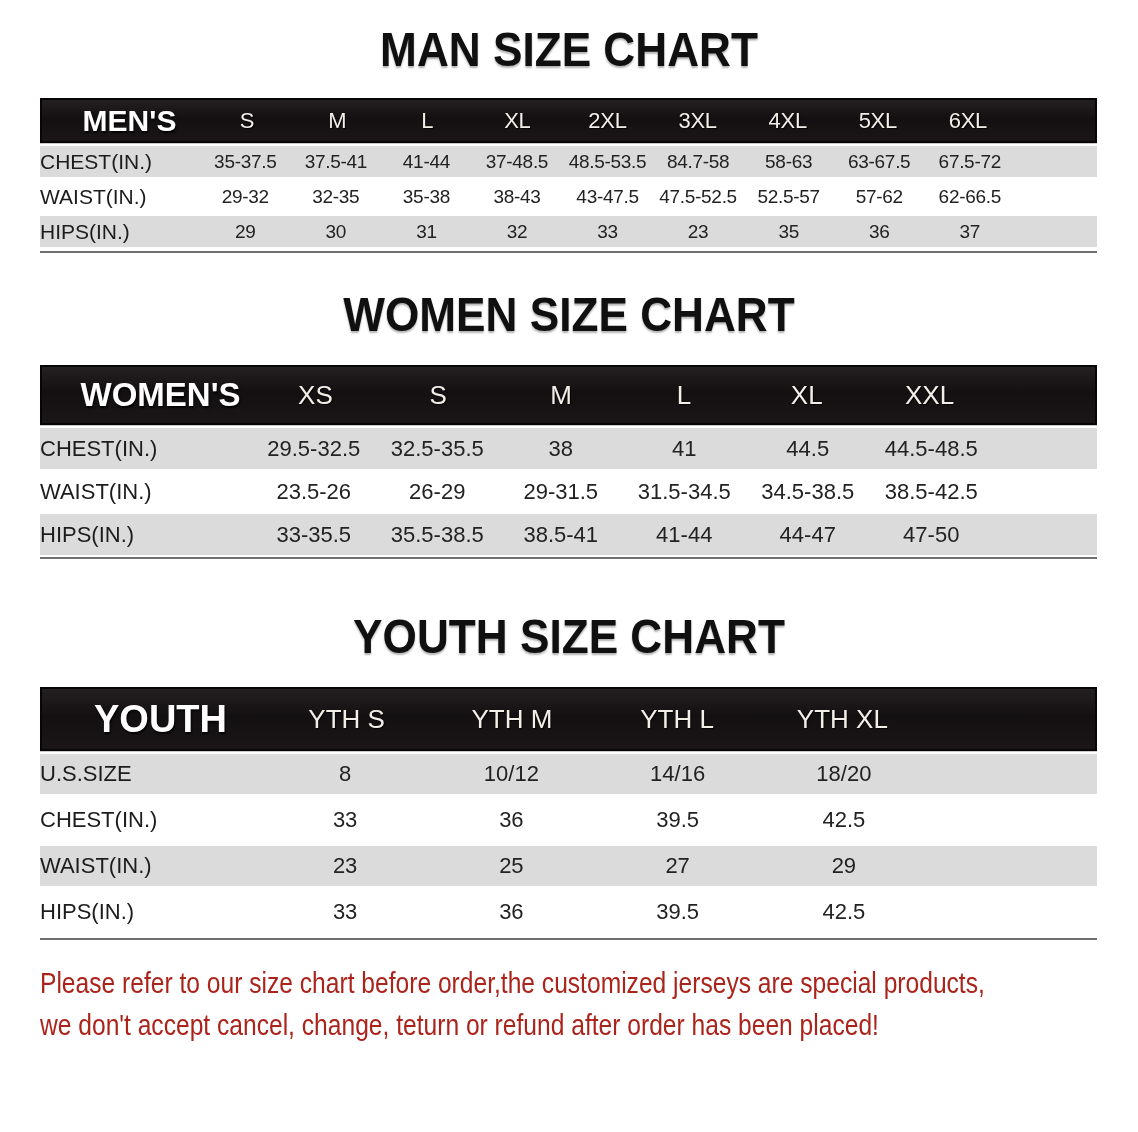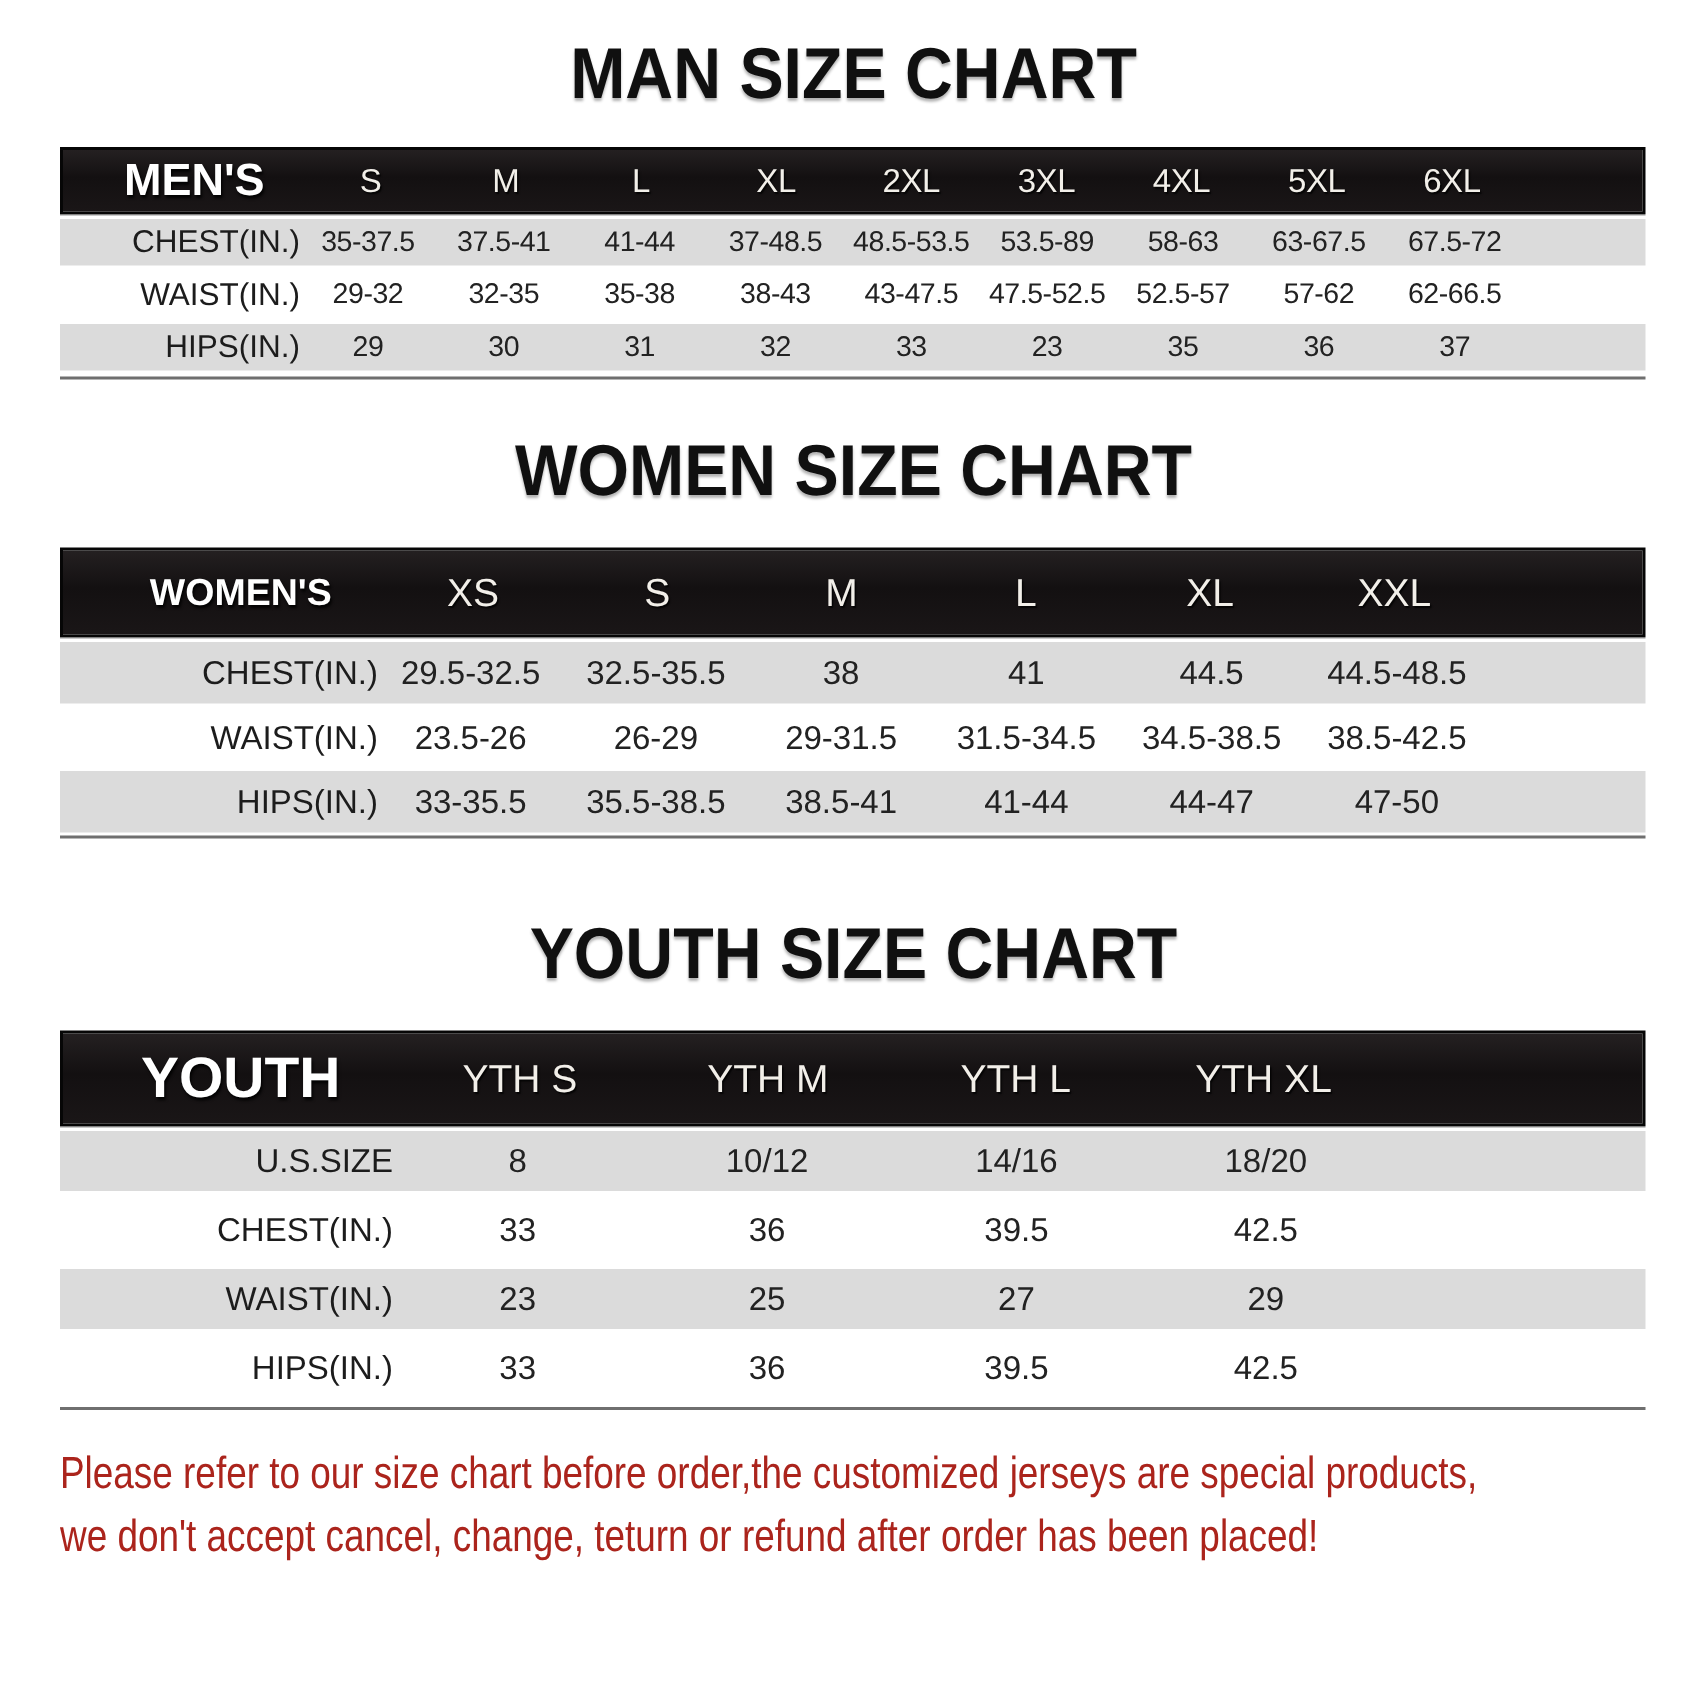--- a/index.html
+++ b/index.html
@@ -34,21 +34,21 @@
     transform: scaleX(0.92); transform-origin: center;
     text-shadow: 0 2px 2px rgba(0,0,0,0.30);
   }
   .sec0 .heading { margin-top: 26px; margin-bottom: 24px; }
   .sec1 .heading { margin-top: 38px; margin-bottom: 26px; }
   .sec2 .heading { margin-top: 54px; margin-bottom: 26px; }
 
   
   .stable { margin: 0 41px 0 40px; }
   .trow { display: flex; align-items: center; width: 100%; }
-  .tlabel { text-align: right; color: #1c1c1c; flex: 0 0 auto; padding-left: 48px; }
+  .tlabel { text-align: left; color: #1c1c1c; flex: 0 0 auto; }
   .tcell  { flex: 1 1 0; text-align: center; color: #222; }
   .tspacer { flex: 0 0 auto; }
 
   .thead {
     background: linear-gradient(180deg, #242021 0%, #131011 45%, #1a1617 100%);
     border: 2px solid #060606;
     box-shadow: 0 1px 0 #c9c9c9;
     margin-bottom: 3px;
   }
   .thead .corner {
@@ -68,21 +68,21 @@
   .sec0 .thead   { height: 45px; }
   .sec0 .thead .corner  { font-size: 30px; }
   .sec0 .thead .colhead { font-size: 22px; }
   .sec0 .trow:not(.thead) { height: 31px; margin-bottom: 4px; }
   .sec0 .tcell { font-size: 19px; letter-spacing: -0.3px; }
 
   
   .sec1 .tlabel  { width: 212px; font-size: 22px; }
   .sec1 .tspacer { width: 104px; }
   .sec1 .thead   { height: 60px; }
-  .sec1 .thead .corner  { font-size: 25px; padding-left: 25px; }
+  .sec1 .thead .corner  { font-size: 33px; padding-left: 25px; }
   .sec1 .thead .colhead { font-size: 26px; }
   .sec1 .trow:not(.thead) { height: 41px; margin-bottom: 2px; }
   .sec1 .tcell { font-size: 22px; }
 
   
   .sec2 .tlabel  { width: 222px; font-size: 22px; }
   .sec2 .tspacer { width: 170px; }
   .sec2 .thead   { height: 64px; }
   .sec2 .thead .corner  { font-size: 38px; }
   .sec2 .thead .colhead { font-size: 26px; }
@@ -119,21 +119,21 @@
           <div class="tcell colhead">6XL</div>
           <div class="tspacer"></div>
         </div>
         <div class="trow r-gray">
           <div class="tlabel">CHEST(IN.)</div>
           <div class="tcell">35-37.5</div>
           <div class="tcell">37.5-41</div>
           <div class="tcell">41-44</div>
           <div class="tcell">37-48.5</div>
           <div class="tcell">48.5-53.5</div>
-          <div class="tcell">53.5-89</div>
+          <div class="tcell">84.7-58</div>
           <div class="tcell">58-63</div>
           <div class="tcell">63-67.5</div>
           <div class="tcell">67.5-72</div>
           <div class="tspacer"></div>
         </div>
         <div class="trow r-white">
           <div class="tlabel">WAIST(IN.)</div>
           <div class="tcell">29-32</div>
           <div class="tcell">32-35</div>
           <div class="tcell">35-38</div>

